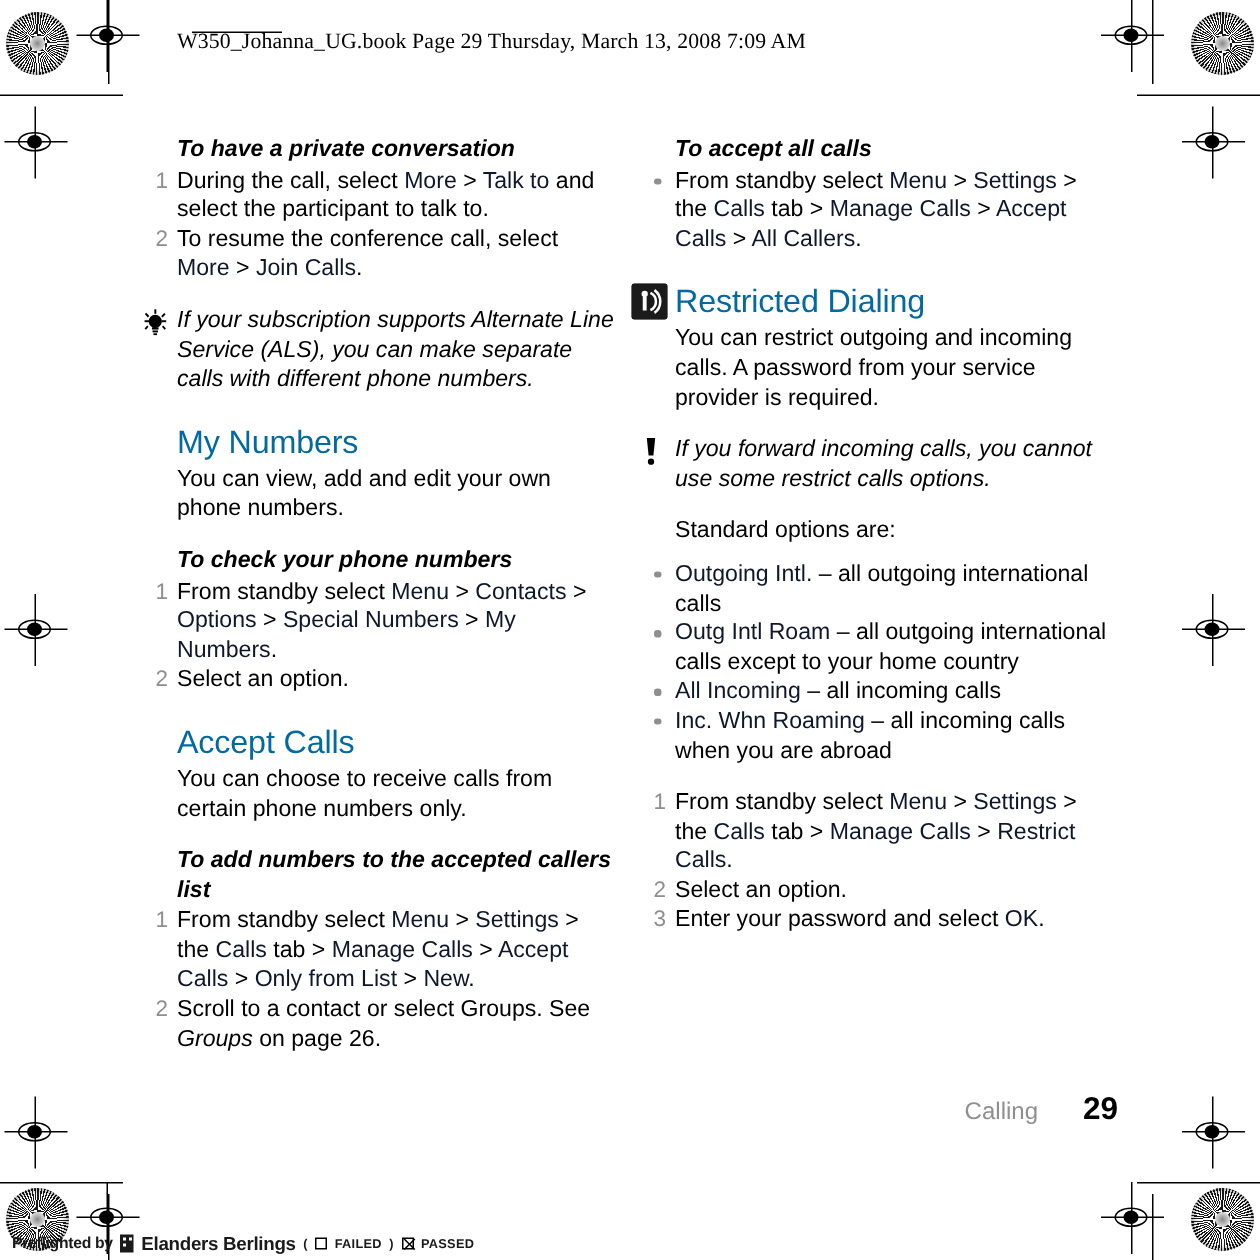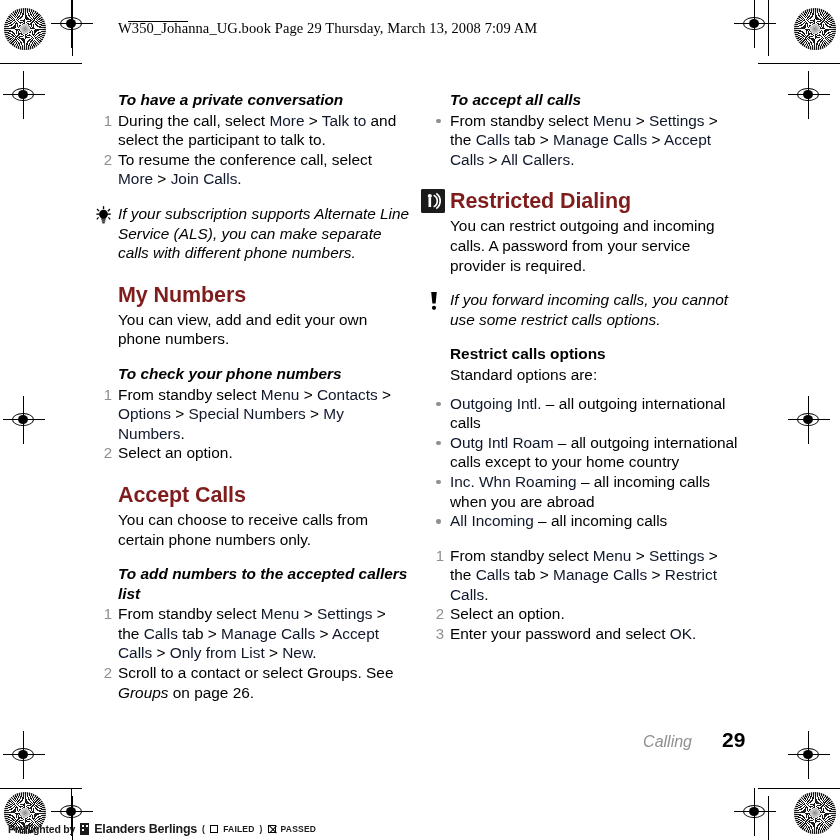--- a/index.html
+++ b/index.html
@@ -98,23 +98,23 @@
   .col {
     position: absolute;
     width: 318px;
     font-size: 15.4px;
     line-height: 19.6px;
   }
   .col-left  { left: 92px;  top: 90px; }
   .col-right { left: 424px; top: 90px; }
 
   h2.section {
-    color: #7f1d1d;
+    color: #0369a1;
     font-size: 21.5px;
-    font-weight: bold;
+    font-weight: normal;
     line-height: 25px;
     margin: 0 0 2px 26px;
     letter-spacing: -.1px;
   }
   h2.section.with-icon { margin-left: 26px; }
 
   h3.subhead {
     font-size: 15.4px;
     font-style: italic;
     font-weight: bold;
@@ -236,21 +236,20 @@
     position: absolute;
     right: 92px;
     top: 728px;
     display: flex;
     align-items: baseline;
     gap: 30px;
   }
   .footer .chapter {
     color: #8f8f8f;
     font-size: 16px;
-    font-style: italic;
   }
   .footer .pageno {
     font-size: 21px;
     font-weight: bold;
     color: #000;
     min-width: 26px;
     text-align: left;
   }
 
   
@@ -477,30 +476,29 @@
             <path d="M5.2 1 h5.6 l-1.2 11.6 h-3.2 z"></path>
             <circle cx="8" cy="16.8" r="2.1"></circle>
           </g>
         </svg>
       </span>
       <span class="note-txt">If you forward incoming calls, you cannot use some restrict calls options.</span>
     </div>
 
     <div class="gap-m"></div>
 
-    <h3 class="subhead" style="font-style:normal;">Restrict calls options</h3>
     <p class="body">Standard options are:</p>
 
     <div class="gap-s"></div>
 
     <ul class="bullets">
         <li><span class="lnk">Outgoing Intl.</span><span> – all outgoing international calls</span></li>
         <li><span class="lnk">Outg Intl Roam</span><span> – all outgoing international calls except to your home country</span></li>
+        <li><span class="lnk">All Incoming</span><span> – all incoming calls</span></li>
         <li><span class="lnk">Inc. Whn Roaming</span><span> – all incoming calls when you are abroad</span></li>
-        <li><span class="lnk">All Incoming</span><span> – all incoming calls</span></li>
       </ul>
 
     <div class="gap-m"></div>
 
     <ol class="steps">
         <li><span class="num">1</span><span>From standby select </span><span class="lnk">Menu</span><span class="sep"> &gt; </span><span class="lnk">Settings</span><span class="sep"> &gt; the </span><span class="lnk">Calls</span><span class="sep"> tab &gt; </span><span class="lnk">Manage Calls</span><span class="sep"> &gt; </span><span class="lnk">Restrict Calls</span><span>.</span></li>
         <li><span class="num">2</span><span>Select an option.</span></li>
         <li><span class="num">3</span><span>Enter your password and select </span><span class="lnk">OK</span><span>.</span></li>
       </ol>
   </div>

